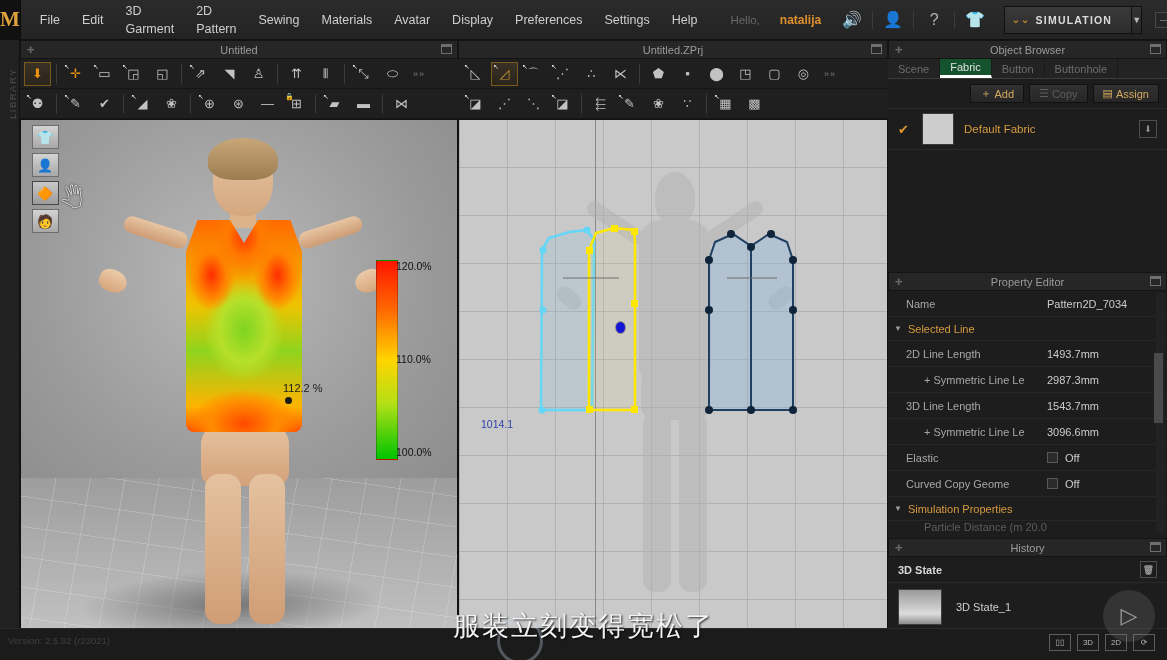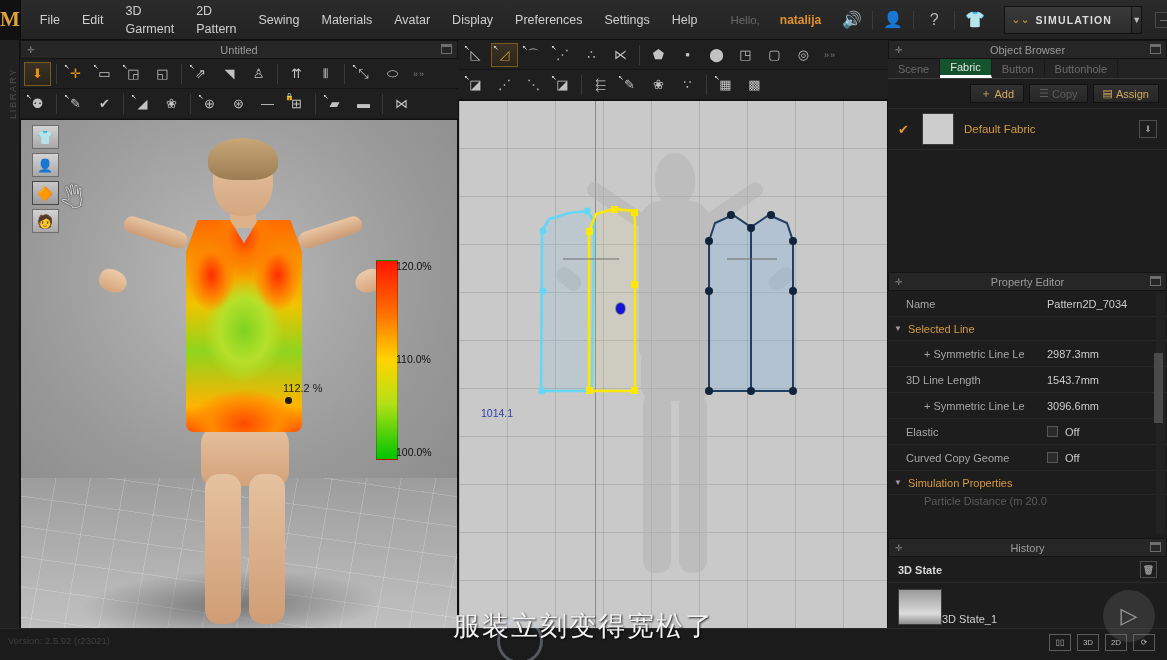--- a/index.html
+++ b/index.html
@@ -216,21 +216,21 @@
   .gh-torso { position: absolute; left: 84px; top: 48px; width: 72px; height: 160px; background: #b0b0b0; border-radius: 22px 22px 12px 12px; }
   .gh-arm-l { position: absolute; left: 22px; top: 62px; width: 66px; height: 15px; background: #b0b0b0; transform: rotate(34deg); transform-origin: right center; border-radius: 8px; }
   .gh-arm-r { position: absolute; left: 152px; top: 62px; width: 66px; height: 15px; background: #b0b0b0; transform: rotate(-34deg); transform-origin: left center; border-radius: 8px; }
   .gh-hand-l { position: absolute; left: 0px; top: 118px; width: 28px; height: 16px; background: #b0b0b0; border-radius: 8px; transform: rotate(40deg); }
   .gh-hand-r { position: absolute; left: 212px; top: 118px; width: 28px; height: 16px; background: #b0b0b0; border-radius: 8px; transform: rotate(-40deg); }
   .gh-hip { position: absolute; left: 86px; top: 196px; width: 68px; height: 52px; background: #b0b0b0; border-radius: 14px; }
   .gh-leg-l { position: absolute; left: 88px; top: 240px; width: 28px; height: 180px; background: #b0b0b0; border-radius: 12px; }
   .gh-leg-r { position: absolute; left: 124px; top: 240px; width: 28px; height: 180px; background: #b0b0b0; border-radius: 12px; }
   .center-line { position: absolute; left: 136px; top: 0; width: 1px; height: 530px; background: rgba(110,110,110,.7); }
 
-  .len-label { position: absolute; left: 22px; top: 306px; font-size: 10.5px; color: #2b3fa8; text-align: center; }
+  .len-label { position: absolute; left: 22px; top: 298px; font-size: 10.5px; color: #2b3fa8; text-align: center; }
   .blue-handle {
     position: absolute; left: 157px; top: 202px; width: 9px; height: 11px;
     background: #1414d6; border-radius: 50%; box-shadow: 0 0 0 1px rgba(0,0,0,.3);
   }
 
   
   .dock { position: absolute; left: 888px; top: 40px; width: 279px; height: 620px; background: #1d1d1d; }
 
   .ob-tabs { display: flex; height: 20px; background: #232323; border-bottom: 1px solid #3b3b3b; }
   .ob-tab {
@@ -280,21 +280,21 @@
   .pe-thumb { position: absolute; right: 2px; top: 60px; width: 9px; height: 70px; background: #4a4a4a; }
   .pe-cut { font-size: 11px; color: #5c5c5c; padding-left: 36px; height: 16px; }
 
   
   .hist-head {
     display: flex; align-items: center; height: 26px; padding: 0 10px;
     font-size: 11px; color: #d8d8d8; border-bottom: 1px solid #2a2a2a; font-weight: bold;
   }
   .hist-trash { margin-left: auto; width: 17px; height: 17px; border: 1px solid #4e4e4e;
     display: flex; align-items: center; justify-content: center; font-size: 9px; color: #9a9a9a; }
-  .hist-item { display: flex; align-items: flex-end; padding: 6px 10px; }
+  .hist-item { display: flex; align-items: center; gap: 14px; padding: 6px 10px; }
   .hist-thumb { width: 44px; height: 36px; background: linear-gradient(#9a9a9a, #dcdcdc 70%, #8d8d8d); border: 1px solid #3d3d3d; }
   .hist-name { font-size: 11px; color: #cfcfcf; }
   .hist-strip { height: 7px; background: #2a2a2a; margin: 4px 6px 0 6px; border: 1px solid #333; }
 
   .select-bar {
     display: flex; align-items: center; gap: 8px; height: 26px;
     padding: 0 10px; border-top: 1px solid #2e2e2e; font-size: 11.5px; color: #d2d2d2;
   }
   .chev { color: #cfcfcf; font-size: 12px; }
 
@@ -516,20 +516,24 @@
       <div class="legend">
         <div class="legend-bar"></div>
         <div class="legend-lbl lg-top">120.0%</div>
         <div class="legend-lbl lg-mid">110.0%</div>
         <div class="legend-lbl lg-bot">100.0%</div>
       </div>
     </div>
   </div>
 
   <div class="ws ws-2d">
+    <div class="pane-title">
+      <span>Untitled.ZPrj</span>
+      <span class="float-ico"></span>
+    </div>
 
     <div class="toolbar-row">
       <div class="tbtn">
           <span class="corner">↖</span>
           <span class="glyph">◺</span>
         </div>
       <div class="tbtn active">
           <span class="corner">↖</span>
           <span class="glyph gold">◿</span>
         </div>
@@ -705,20 +709,24 @@
     </div>
     <div class="pe-body">
       <div class="pe-row">
         <span class="k">Name</span>
         <span class="v">Pattern2D_7034</span>
       </div>
       <div class="pe-group">
         <span class="caret">▼</span>
         <span>Selected Line</span>
       </div>
+      <div class="pe-row">
+        <span class="k">2D Line Length</span>
+        <span class="v">1493.7mm</span>
+      </div>
       <div class="pe-row indent">
         <span class="k">+ Symmetric Line Le</span>
         <span class="v">2987.3mm</span>
       </div>
       <div class="pe-row">
         <span class="k">3D Line Length</span>
         <span class="v">1543.7mm</span>
       </div>
       <div class="pe-row indent">
         <span class="k">+ Symmetric Line Le</span>

